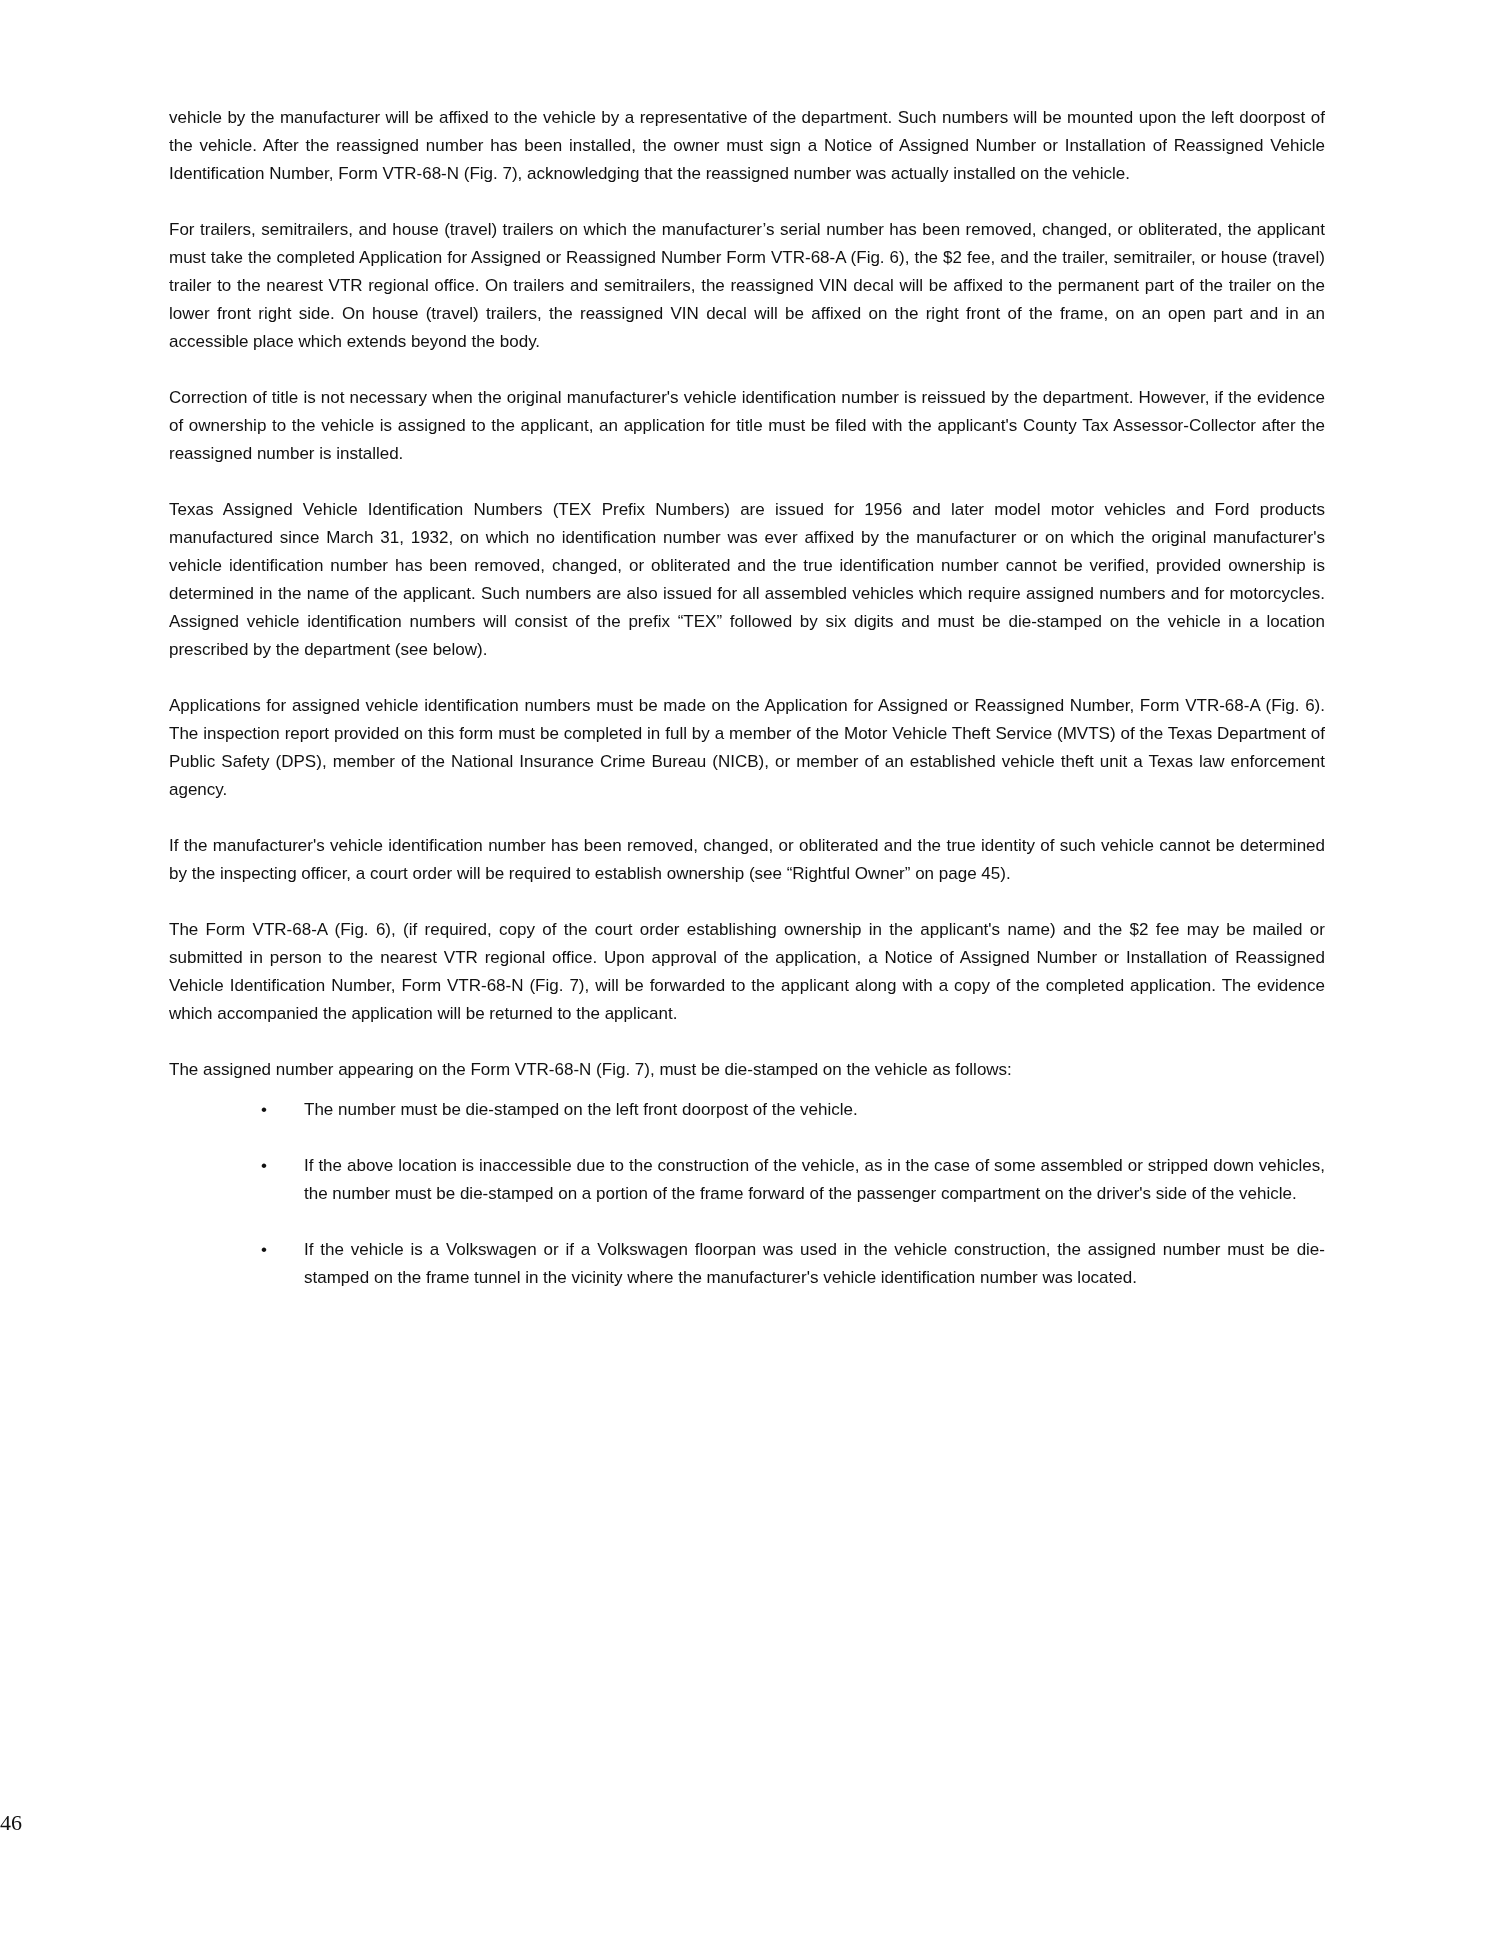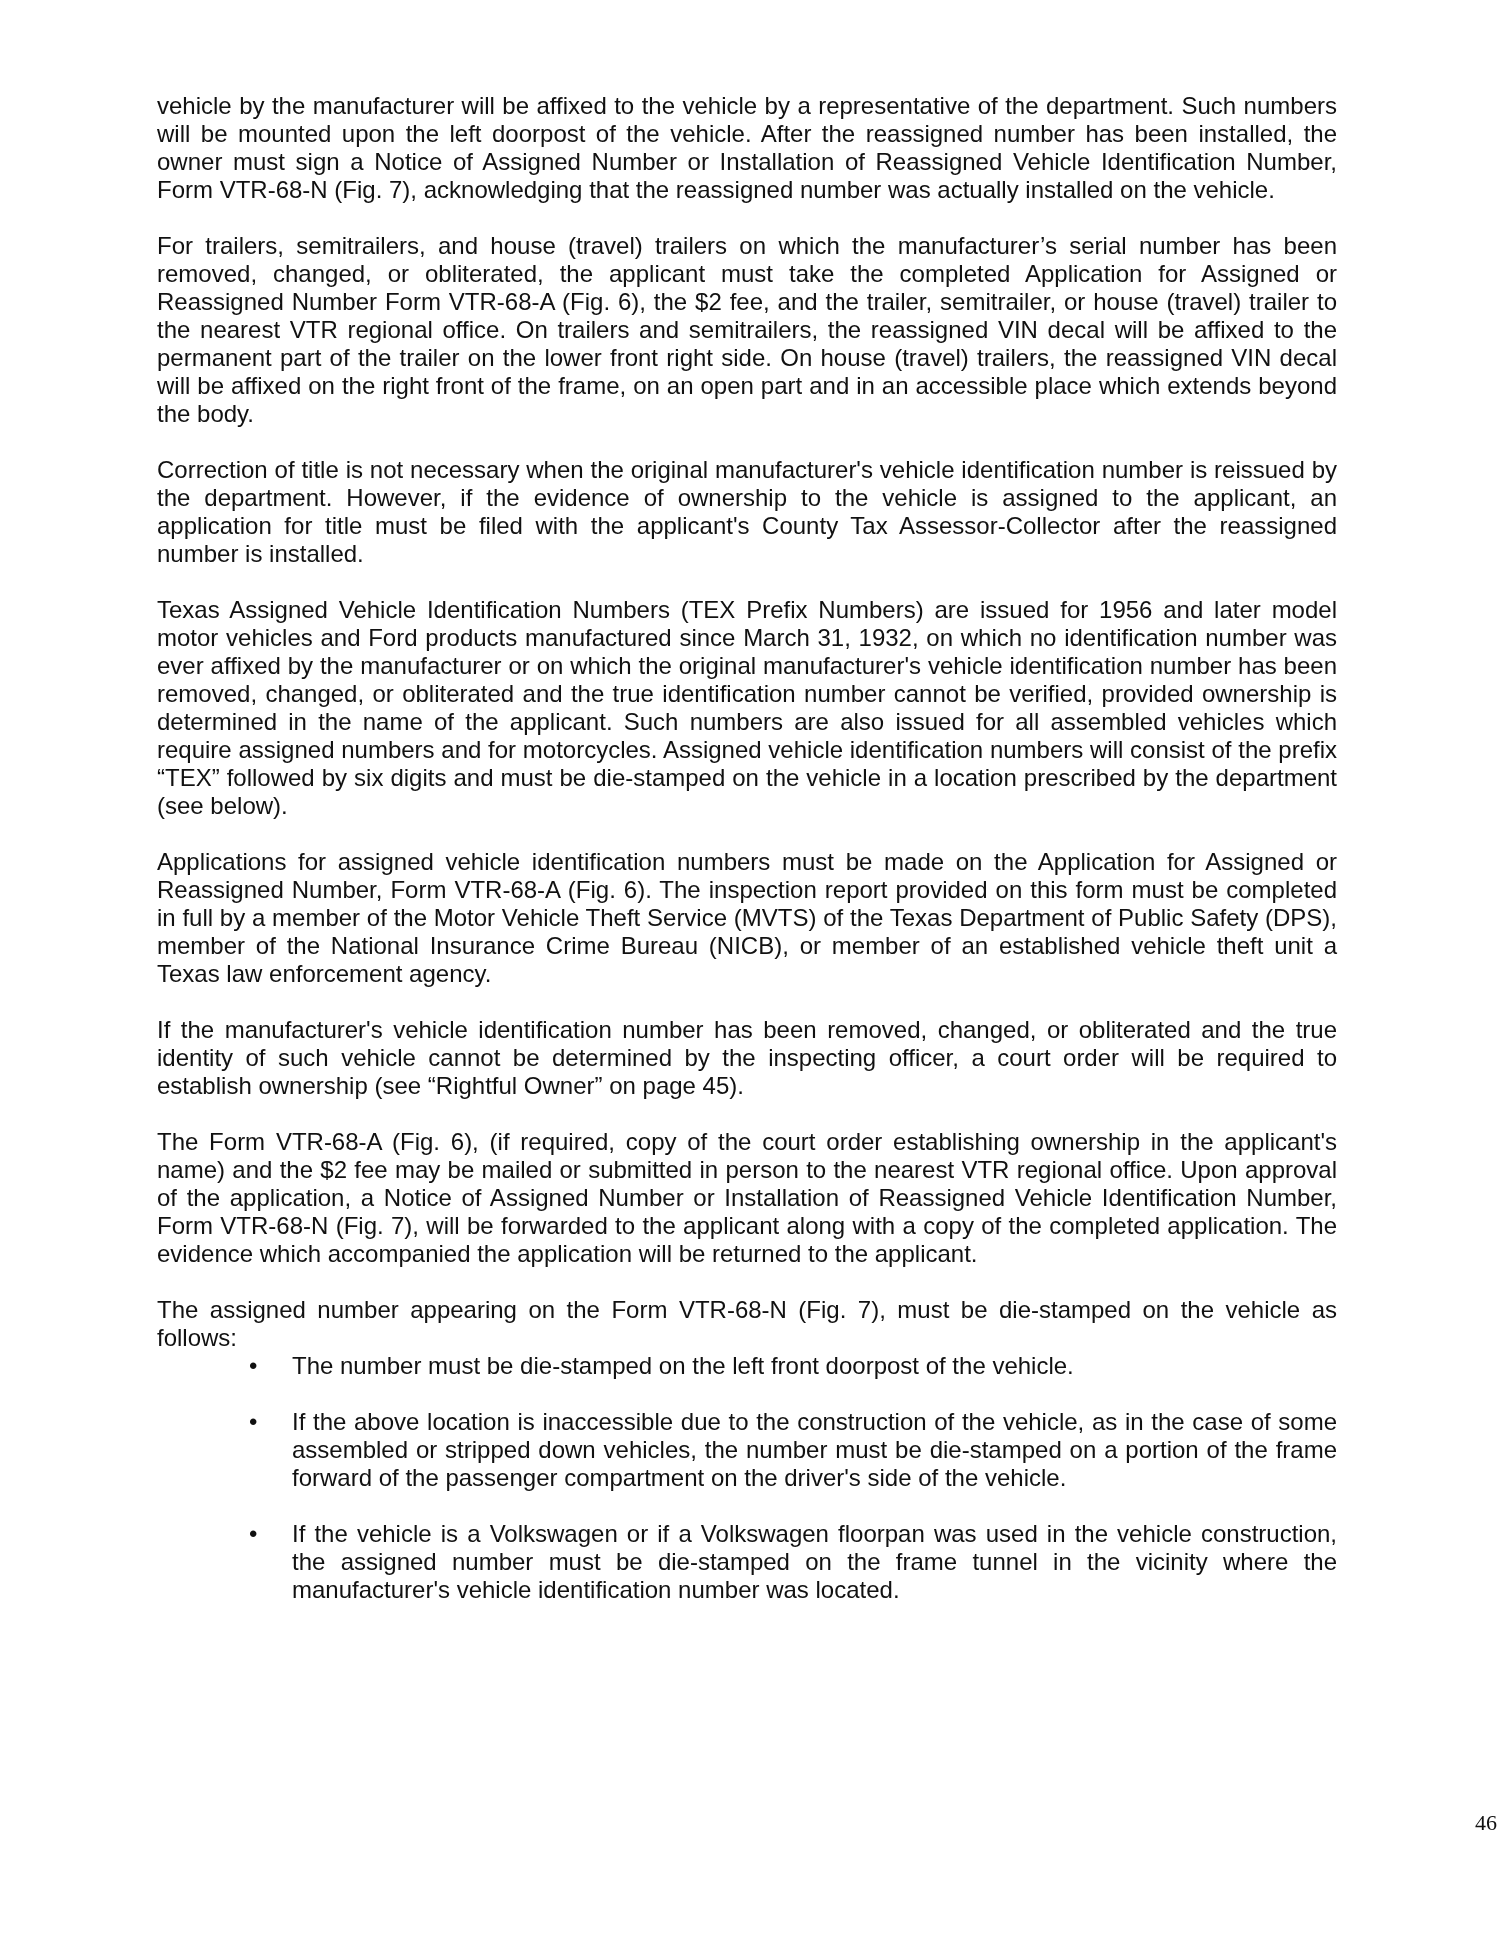--- a/index.html
+++ b/index.html
@@ -15,23 +15,23 @@
     color: #111111;
     font-family: "Liberation Sans", sans-serif;
   }
   .page {
     position: absolute;
     left: 157px;
     top: 92px;
     width: 1180px;
   }
   p, .heading, li {
-    font-size: 24px;
+    font-size: 17px;
     line-height: 28px;
-    margin: 0;
+    margin: 12px;
   }
   p {
     text-align: justify;
     text-align-last: left;
   }
   .para-gap { margin-bottom: 28px; }
   .heading {
     font-weight: bold;
     text-decoration: underline;
     text-underline-offset: 3px;
@@ -53,21 +53,21 @@
   ul.bullets li .bullet {
     position: absolute;
     left: 92px;
     top: 0;
   }
   .page-number {
     position: absolute;
     left: 0;
     width: 1497px;
     top: 1810px;
-    text-align: right;
+    text-align: left;
     font-family: "Liberation Serif", serif;
     font-size: 22px;
   }
 </style>
 </head>
 <body>
 
 <div class="page">
 
   <p class="para-gap">vehicle by the manufacturer will be affixed to the vehicle by a representative of the department.  Such numbers will be mounted upon the left doorpost of the vehicle.  After the reassigned number has been installed, the owner must sign a Notice of Assigned Number or Installation of Reassigned Vehicle Identification Number, Form VTR-68-N (Fig. 7), acknowledging that the reassigned number was actually installed on the vehicle.</p>

